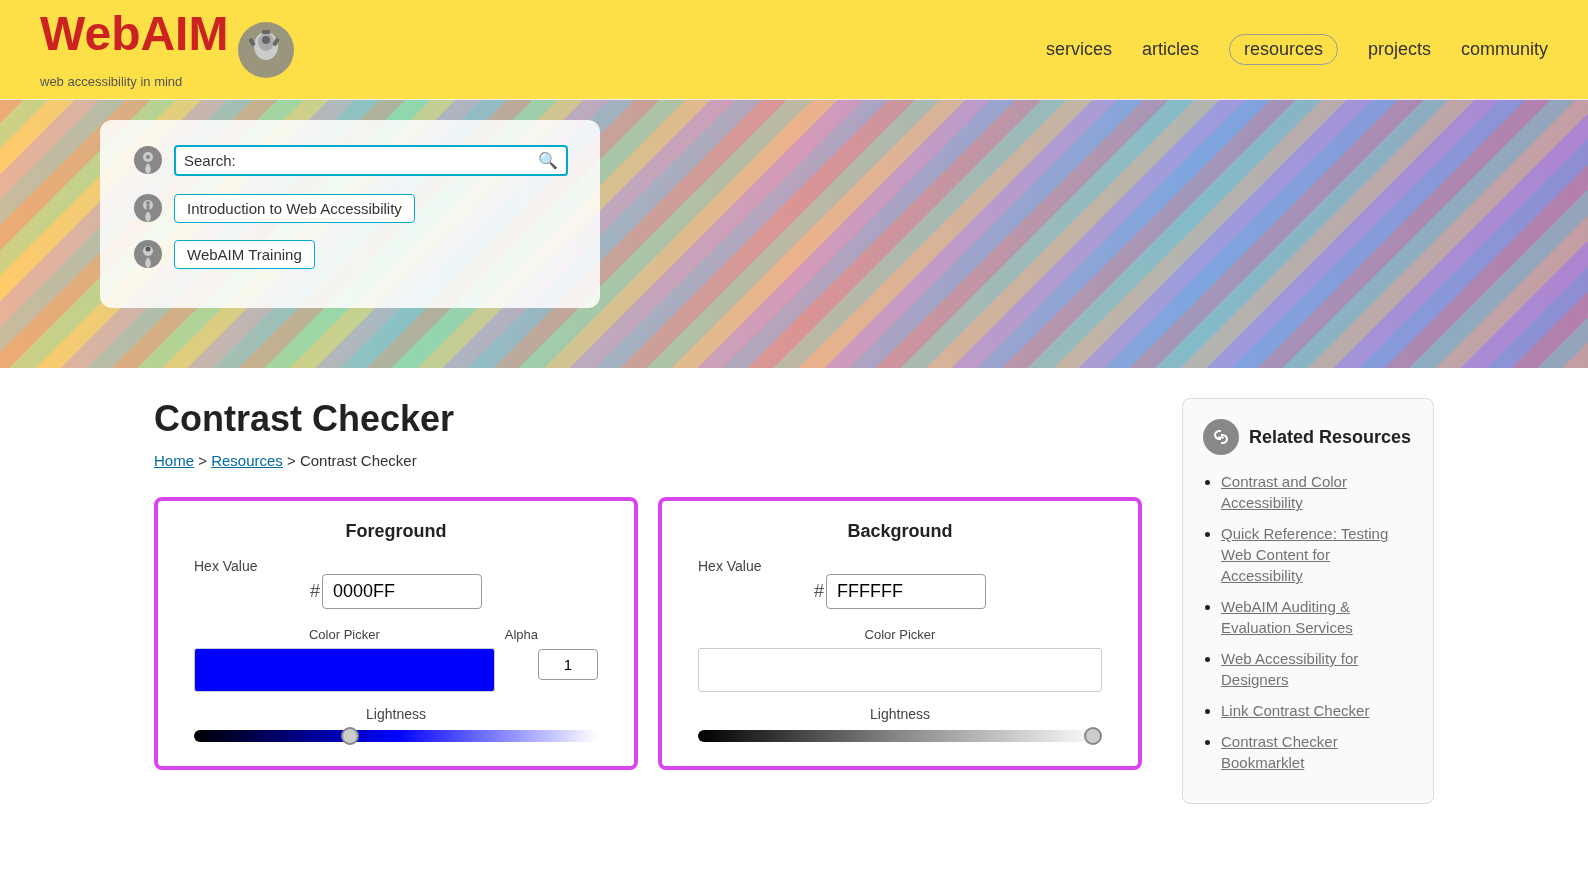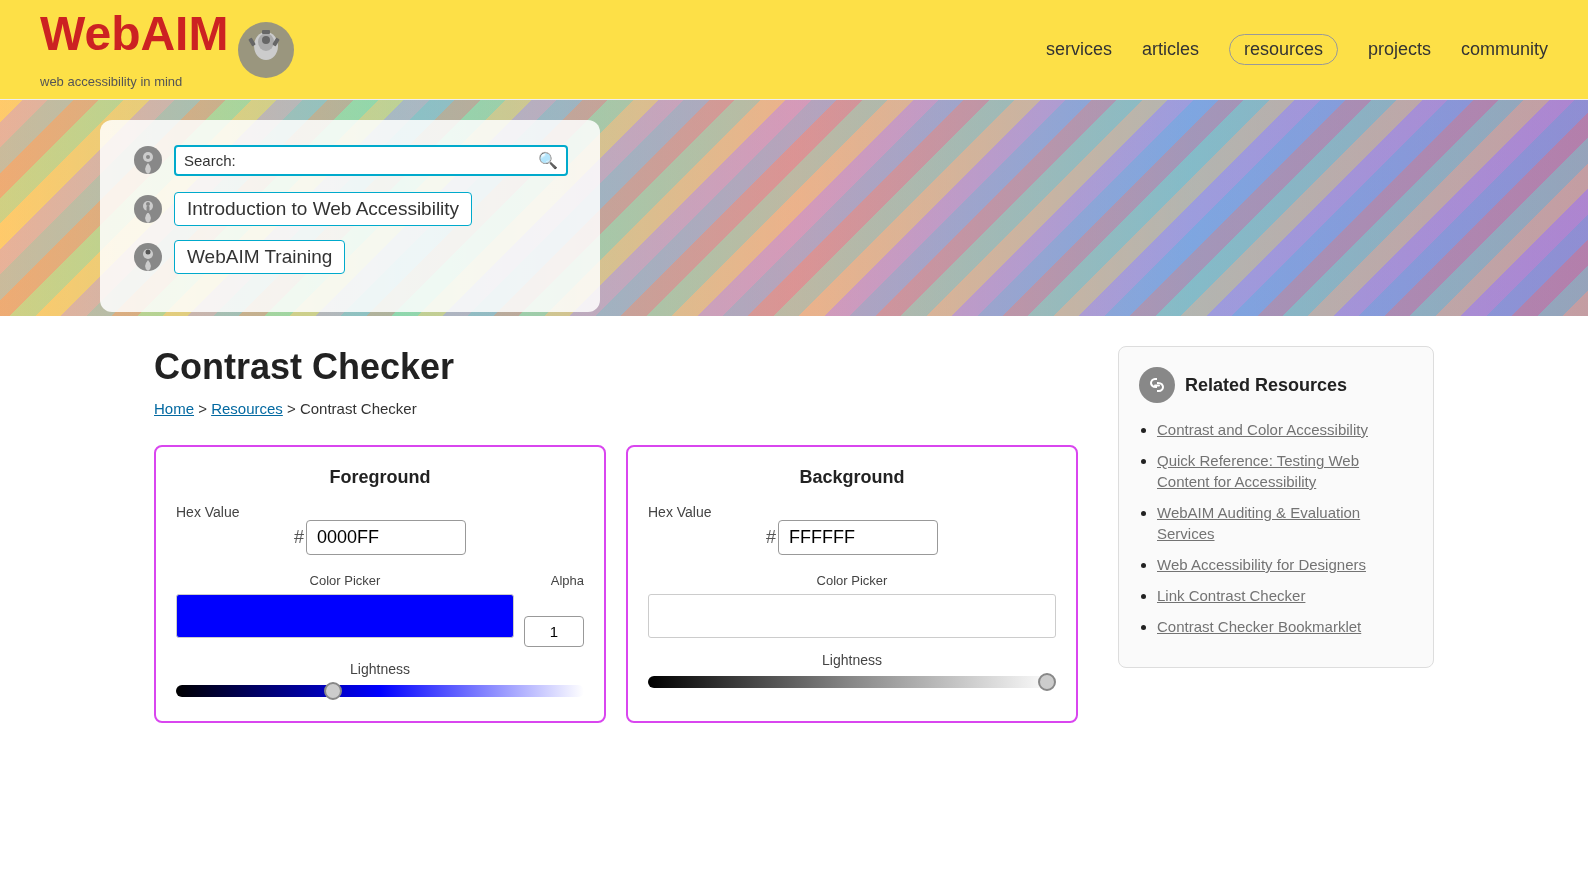--- a/index.html
+++ b/index.html
@@ -50,21 +50,21 @@
     }
     .nav a.active {
       border: 1px solid #999;
       border-radius: 20px;
       padding: 4px 14px;
     }
 
     
     .hero {
       position: relative;
-      height: 216px;
+      height: 268px;
       overflow: hidden;
       background: linear-gradient(to right,
         rgba(255,200,100,0.8) 0%,
         rgba(100,200,150,0.6) 25%,
         rgba(200,100,100,0.5) 50%,
         rgba(100,150,220,0.7) 75%,
         rgba(150,120,200,0.8) 100%
       );
       text-decoration: underline;
     }
@@ -131,21 +131,21 @@
     .hero-link-row {
       display: flex;
       align-items: center;
       gap: 10px;
       margin-bottom: 14px;
     }
     .hero-link {
       border: 1px solid #00aacc;
       border-radius: 4px;
       padding: 5px 12px;
-      font-size: 19px;
+      font-size: 15px;
       color: #333;
       text-decoration: none;
       background: #fff;
     }
 
     
     .main-content {
       display: flex;
       gap: 40px;
       padding: 30px 60px;
@@ -171,23 +171,23 @@
       text-decoration: underline;
     }
 
     
     .checker-panels {
       display: flex;
       gap: 20px;
     }
     .color-panel {
       flex: 1;
-      border: 2px solid #d946ef;
+      border: 4px solid #d946ef;
       border-radius: 8px;
-      padding: 20px 20px;
+      padding: 20px 36px;
     }
     .panel-title {
       font-size: 18px;
       font-weight: bold;
       text-align: center;
       margin-bottom: 16px;
     }
     .hex-label {
       text-align: left;
       font-size: 14px;
@@ -230,22 +230,22 @@
       margin-bottom: 6px;
     }
     .color-swatch {
       width: 100%;
       height: 44px;
       border: 1px solid #ccc;
       border-radius: 3px;
     }
     .alpha-col {
       display: flex;
-      flex-direction: column;
-      align-items: flex-end;
+      flex-direction: row;
+      align-items: flex-start;
     }
     .alpha-input {
       border: 1px solid #999;
       border-radius: 4px;
       padding: 6px 8px;
       font-size: 15px;
       width: 60px;
       text-align: center;
       margin-top: 22px;
     }
@@ -278,21 +278,21 @@
       width: 18px;
       height: 18px;
       border-radius: 50%;
       background: #ccc;
       border: 2px solid #888;
       cursor: pointer;
     }
 
     
     .sidebar {
-      width: 316px;
+      width: 252px;
       flex-shrink: 0;
     }
     .related-box {
       border: 1px solid #ddd;
       border-radius: 8px;
       padding: 20px;
       background: #fafafa;
     }
     .related-header {
       display: flex;

